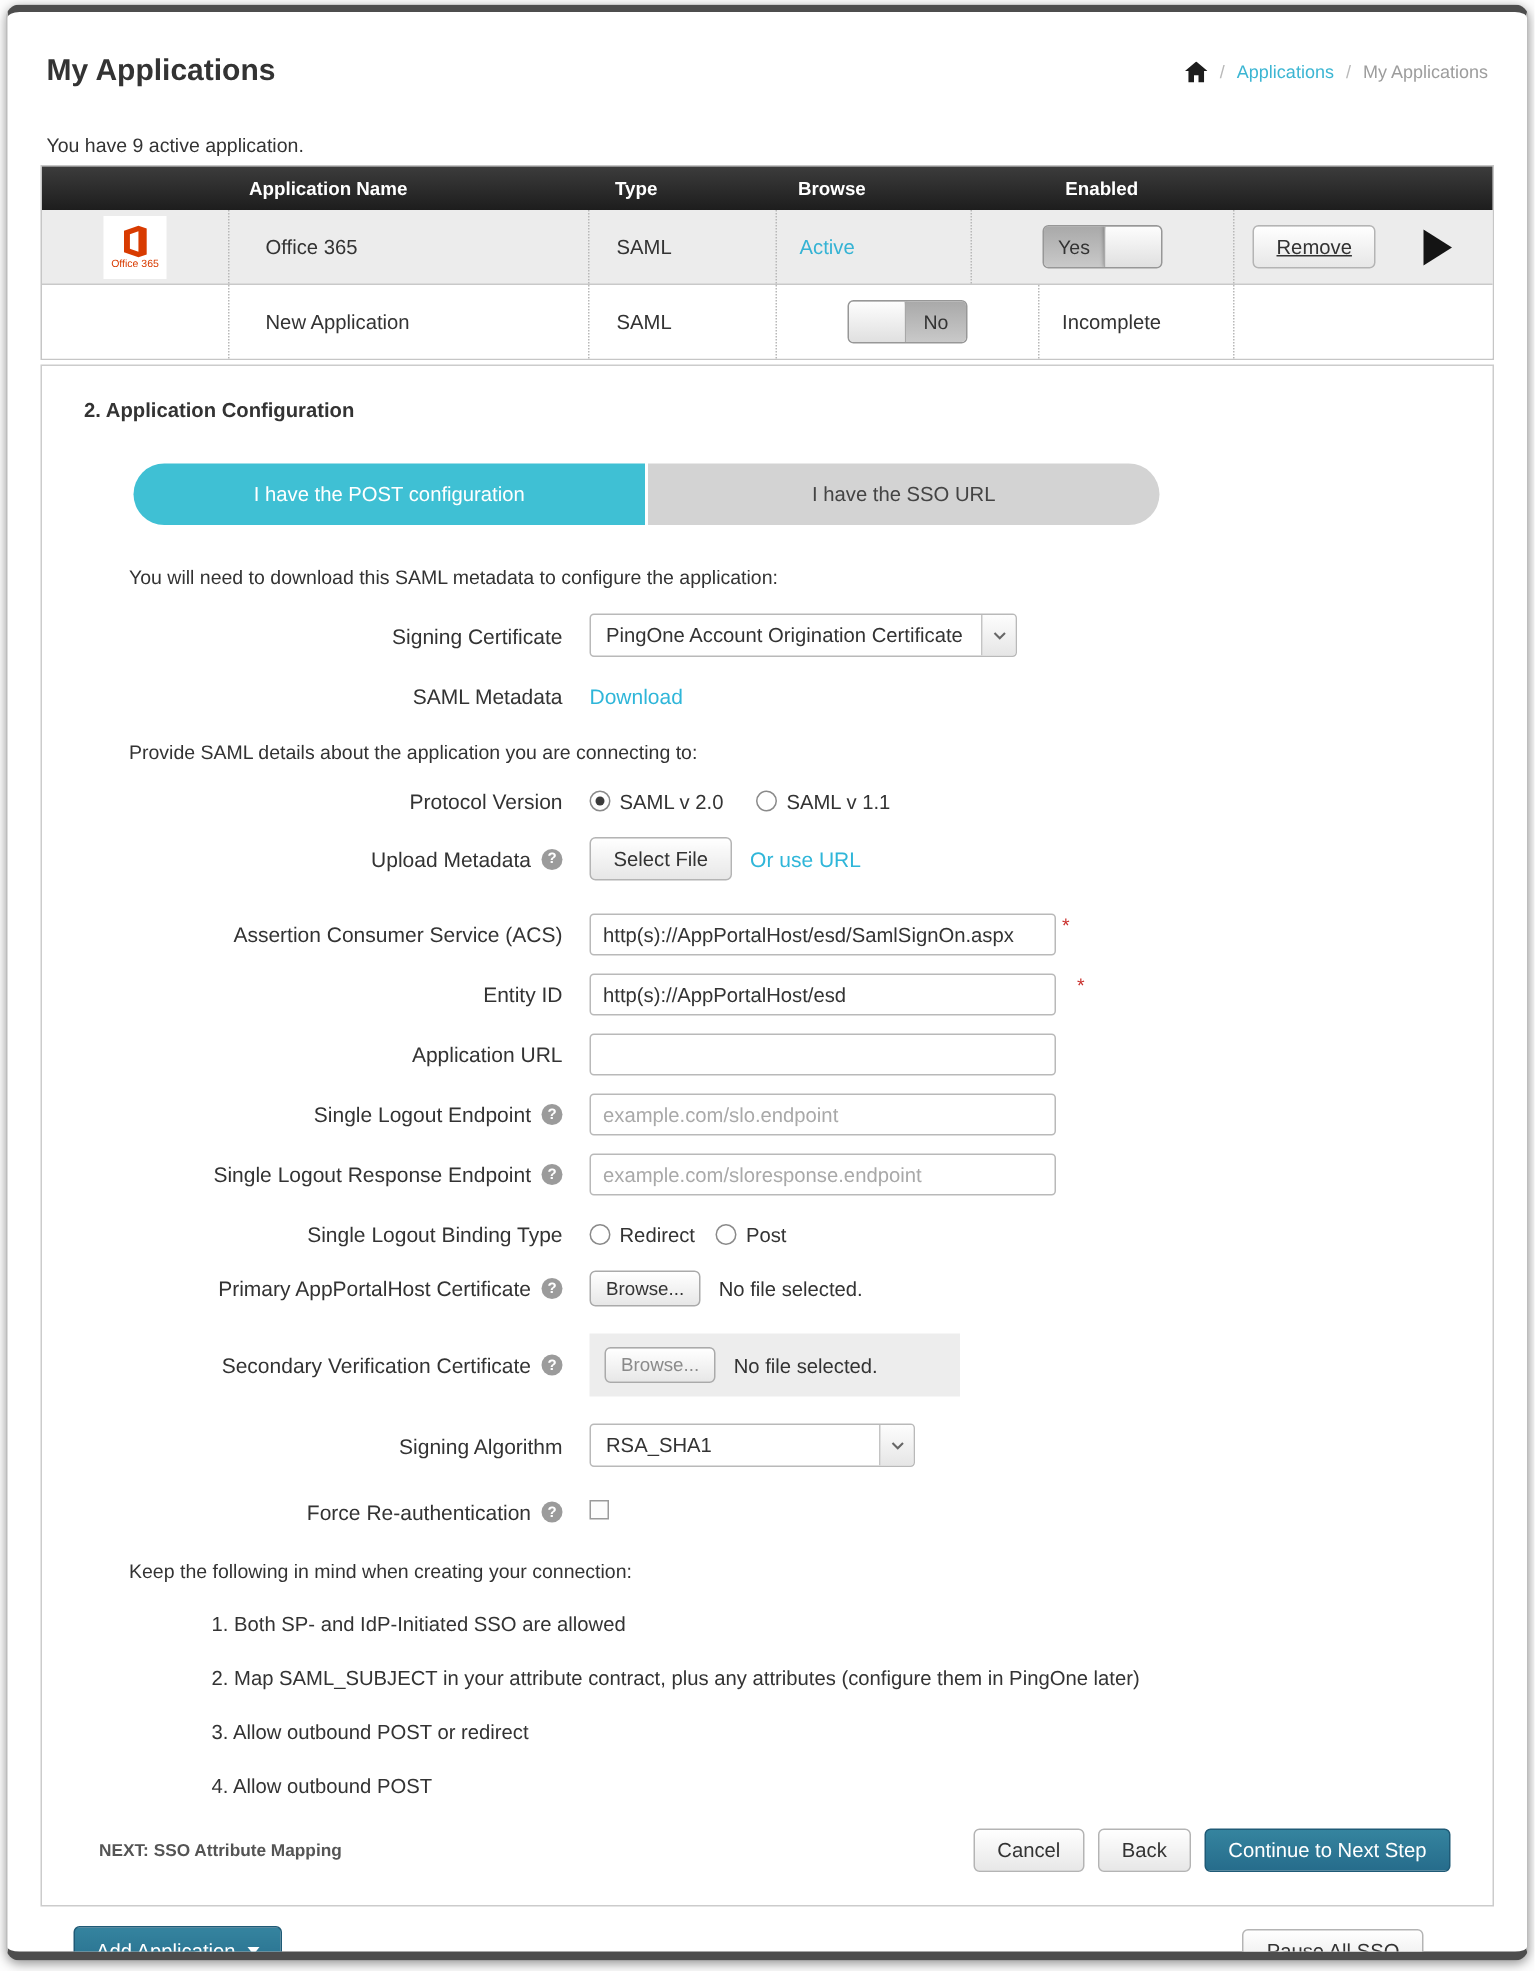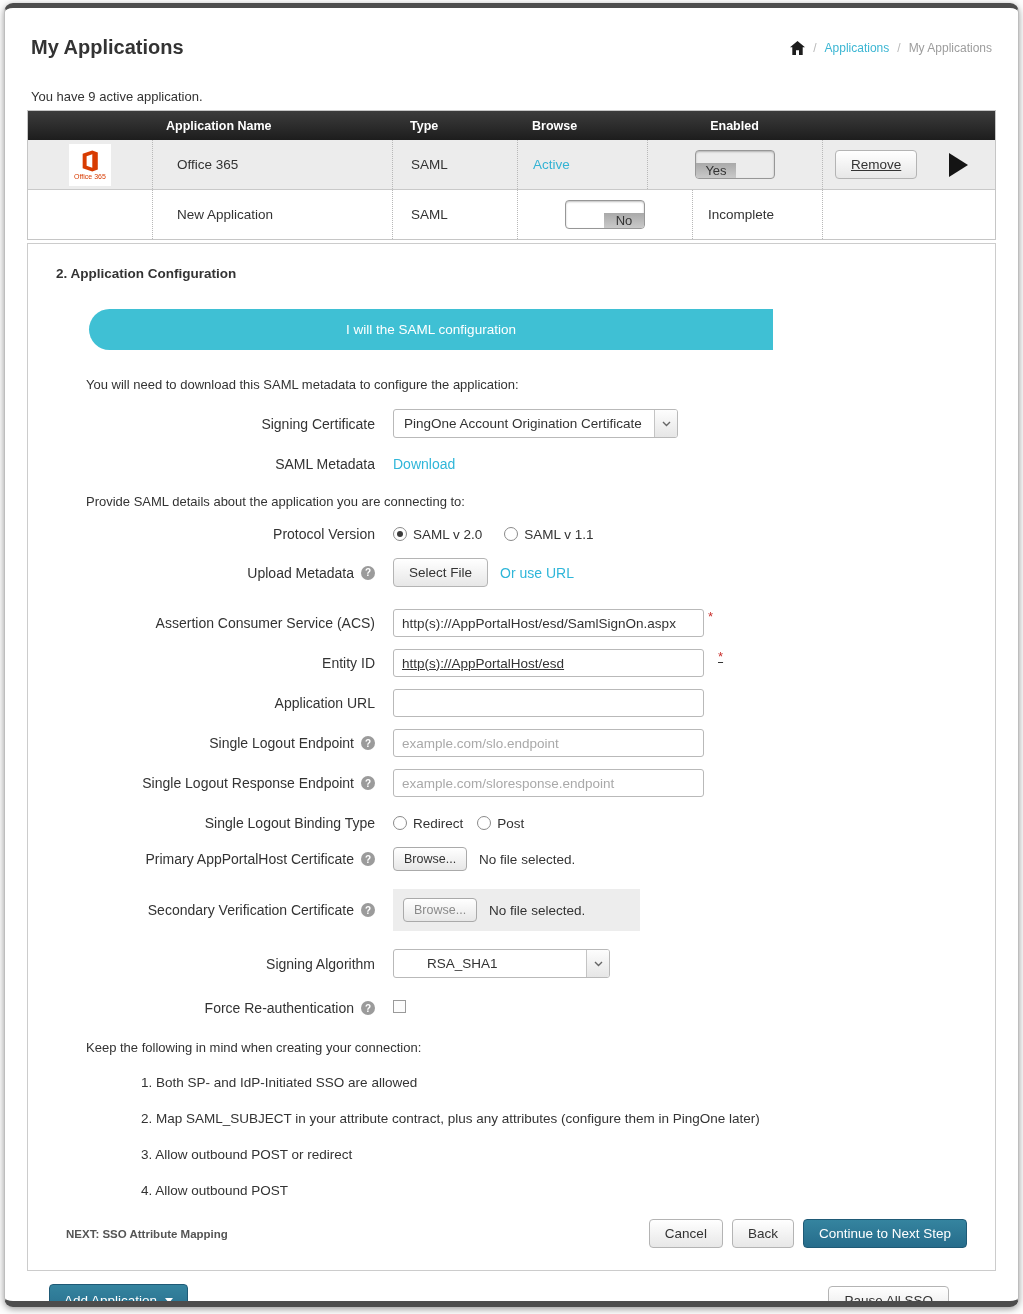--- a/index.html
+++ b/index.html
@@ -41,21 +41,21 @@
   .row-office{background:#ececec;border-bottom:1px solid #c9c9c9;}
   .row-new{background:#fff;}
   .tbody .cell{border-left:1px dotted #b8b8b8;height:100%;}
   .tbody .c-icon{border-left:none;}
   .status-active{color:#35b3d4;}
 
   .o365box{width:42px;height:42px;background:#fff;display:flex;flex-direction:column;align-items:center;justify-content:center;gap:1px;}
   .o365box .cap{font-size:7px;color:#d83b01;line-height:7px;}
 
   
-  .toggle{width:78px;height:27px;border:1px solid #979797;border-radius:4px;display:flex;overflow:hidden;box-shadow:inset 0 1px 2px rgba(0,0,0,.25);align-items:flex-end;}
+  .toggle{width:78px;height:27px;border:1px solid #979797;border-radius:4px;display:flex;overflow:hidden;box-shadow:inset 0 1px 2px rgba(0,0,0,.25);}
   .tseg{flex:1;display:flex;align-items:center;justify-content:center;font-size:13px;color:#333;background:linear-gradient(#a9a9a9,#c9c9c9);}
   .tknob{width:37px;background:linear-gradient(#fdfdfd,#e0e0e0);box-shadow:0 0 3px rgba(0,0,0,.35);}
   .toggle-yes .tknob{border-left:1px solid #a8a8a8;border-radius:0 3px 3px 0;}
   .toggle-no .tknob{border-right:1px solid #a8a8a8;border-radius:3px 0 0 3px;}
 
   .btn{display:inline-flex;align-items:center;justify-content:center;border:1px solid #b4b4b4;border-radius:4px;
        background:linear-gradient(#ffffff,#e7e7e7);font-size:13.5px;color:#333;padding:6px 15px;cursor:pointer;white-space:nowrap;}
   .btn-sm{padding:4px 10px;font-size:12.5px;border-color:#aaa;}
   .btn-primary{background:linear-gradient(#35849f,#266c8b);border-color:#1f5a76;color:#fff;}
   .play{width:0;height:0;border-left:19px solid #141414;border-top:12px solid transparent;border-bottom:12px solid transparent;margin-left:8px;}
@@ -75,21 +75,21 @@
   .mb16{margin-bottom:16px;} .mb18{margin-bottom:18px;} .mb22{margin-bottom:22px;}
 
   .tinput{width:311px;height:28px;box-sizing:border-box;border:1px solid #b9b9b9;border-radius:3px;
           padding:0 8px;font-size:13.5px;color:#333;font-family:"Liberation Sans",sans-serif;background:#fff;}
   .tinput::placeholder{color:#a9a9a9;}
   .req{color:#c9302c;font-size:13px;position:relative;top:-7px;left:2px;}
 
   .selectbox{height:29px;border:1px solid #b9b9b9;border-radius:3px;background:#fff;display:flex;align-items:stretch;overflow:hidden;box-sizing:border-box;cursor:pointer;}
   .sval{padding:0 10px;font-size:13.5px;color:#333;display:flex;align-items:center;flex:1;white-space:nowrap;}
   .sarrow{width:22px;border-left:1px solid #c4c4c4;background:linear-gradient(#fdfdfd,#e6e6e6);display:flex;align-items:center;justify-content:center;}
-  .w285{width:285px;} .w217{width:217px;padding-left:23px;}
+  .w285{width:285px;} .w217{width:217px;}
 
   .link{color:#2fb6d9;text-decoration:none;font-size:14px;cursor:pointer;}
   .help{width:14px;height:14px;border-radius:50%;background:#9b9b9b;color:#fff;font-size:10px;font-weight:bold;
         display:inline-flex;align-items:center;justify-content:center;flex:none;}
   .radio{width:14px;height:14px;border:1px solid #8a8a8a;border-radius:50%;background:#fff;display:inline-block;position:relative;box-sizing:border-box;flex:none;}
   .radio-checked::after{content:"";position:absolute;left:3px;top:3px;right:3px;bottom:3px;background:#3c3c3c;border-radius:50%;}
   .ropt{display:flex;align-items:center;gap:6px;font-size:13.5px;color:#333;}
   .checkbox{width:13px;height:13px;border:1px solid #9a9a9a;background:#fcfcfc;box-sizing:border-box;}
   .filetext{font-size:13.5px;color:#333;}
   .graywrap{background:#ededed;width:247px;box-sizing:border-box;padding:9px 10px;display:flex;align-items:center;gap:12px;}
@@ -178,21 +178,22 @@
         </div>
         <div class="cell c-status">Incomplete</div>
         <div class="cell c-action"></div>
       </div>
     </div>
 
     <div class="panel">
       <h2 class="section-title">2. Application Configuration</h2>
 
       <div class="tabs">
-        <div class="tab tab-active">I will the SAML configuration</div>
+        <div class="tab tab-active">I have the POST configuration</div>
+        <div class="tab tab-inactive">I have the SSO URL</div>
       </div>
 
       <p class="pnote">You will need to download this SAML metadata to configure the application:</p>
 
       <div class="frow mb18">
         <div class="flabel">
             <span>Signing Certificate</span>
           </div>
         <div class="fctl">
           <div class="selectbox w285">
@@ -251,21 +252,21 @@
         <div class="fctl" style="gap:2px;">
           <input class="tinput" type="text" value="http(s)://AppPortalHost/esd/SamlSignOn.aspx" style="">
           <span class="req">*</span>
         </div>
       </div>
 
       <div class="frow">
         <div class="flabel">
             <span>Entity ID</span>
           </div>
-        <div class="fctl" style="gap:12px;text-decoration:underline;">
+        <div class="fctl" style="gap:12px;">
           <input class="tinput" type="text" value="http(s)://AppPortalHost/esd" style="">
           <span class="req">*</span>
         </div>
       </div>
 
       <div class="frow">
         <div class="flabel">
             <span>Application URL</span>
           </div>
         <div class="fctl">

